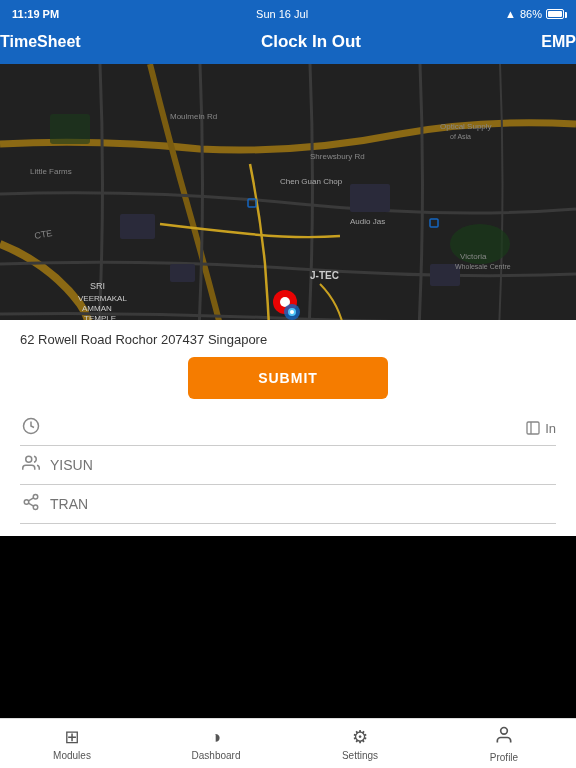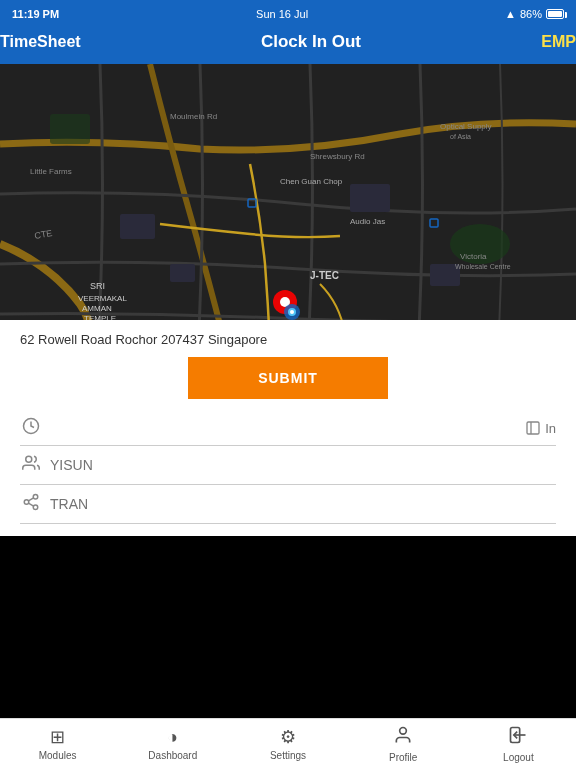--- a/index.html
+++ b/index.html
@@ -27,21 +27,21 @@
     .header {
       height: 44px;
       background: #1565C0;
       display: flex;
       align-items: center;
       justify-content: space-between;
       padding: 0 0;
     }
     .header-left { color: white; font-size: 16px; font-weight: 600; }
     .header-center { color: white; font-size: 17px; font-weight: 600; }
-    .header-right { color: #fde047; font-size: 16px; font-weight: 600; }
+    .header-right { color: #ffffff; font-size: 16px; font-weight: 600; }
 
     
     .map-container {
       width: 576px;
       height: 470px;
       position: relative;
       overflow: hidden;
     }
     .map-svg { width: 100%; height: 100%; }
 
@@ -65,21 +65,21 @@
     .btn-row {
       display: flex;
       gap: 16px;
       margin-bottom: 12px;
       justify-content: center;
     }
     .btn-submit, .btn-view {
       flex: 1;
       height: 42px;
       border: none;
-      border-radius: 0;
+      border-radius: 6px;
       background: #F57C00;
       color: white;
       font-size: 14px;
       font-weight: 700;
       letter-spacing: 1px;
       cursor: pointer;
       max-width: 200px;
     }
     .form-row {
       display: flex;
@@ -323,23 +323,13 @@
   </div>
   <div class="nav-item">
     <span class="nav-icon">
       <svg width="20" height="20" viewBox="0 0 24 24" fill="none" stroke="#555" stroke-width="2">
         <path d="M20 21v-2a4 4 0 0 0-4-4H8a4 4 0 0 0-4 4v2"></path>
         <circle cx="12" cy="7" r="4"></circle>
       </svg>
     </span>
     <span class="nav-label">Profile</span>
   </div>
-  <div class="nav-item">
-    <span class="nav-icon">
-      <svg width="20" height="20" viewBox="0 0 24 24" fill="none" stroke="#555" stroke-width="2">
-        <rect x="3" y="3" width="11" height="18" rx="2"></rect>
-        <path d="M11 8l-4 4 4 4"></path>
-        <line x1="7" y1="12" x2="21" y2="12"></line>
-      </svg>
-    </span>
-    <span class="nav-label">Logout</span>
-  </div>
 </div>
 
 </body></html>

